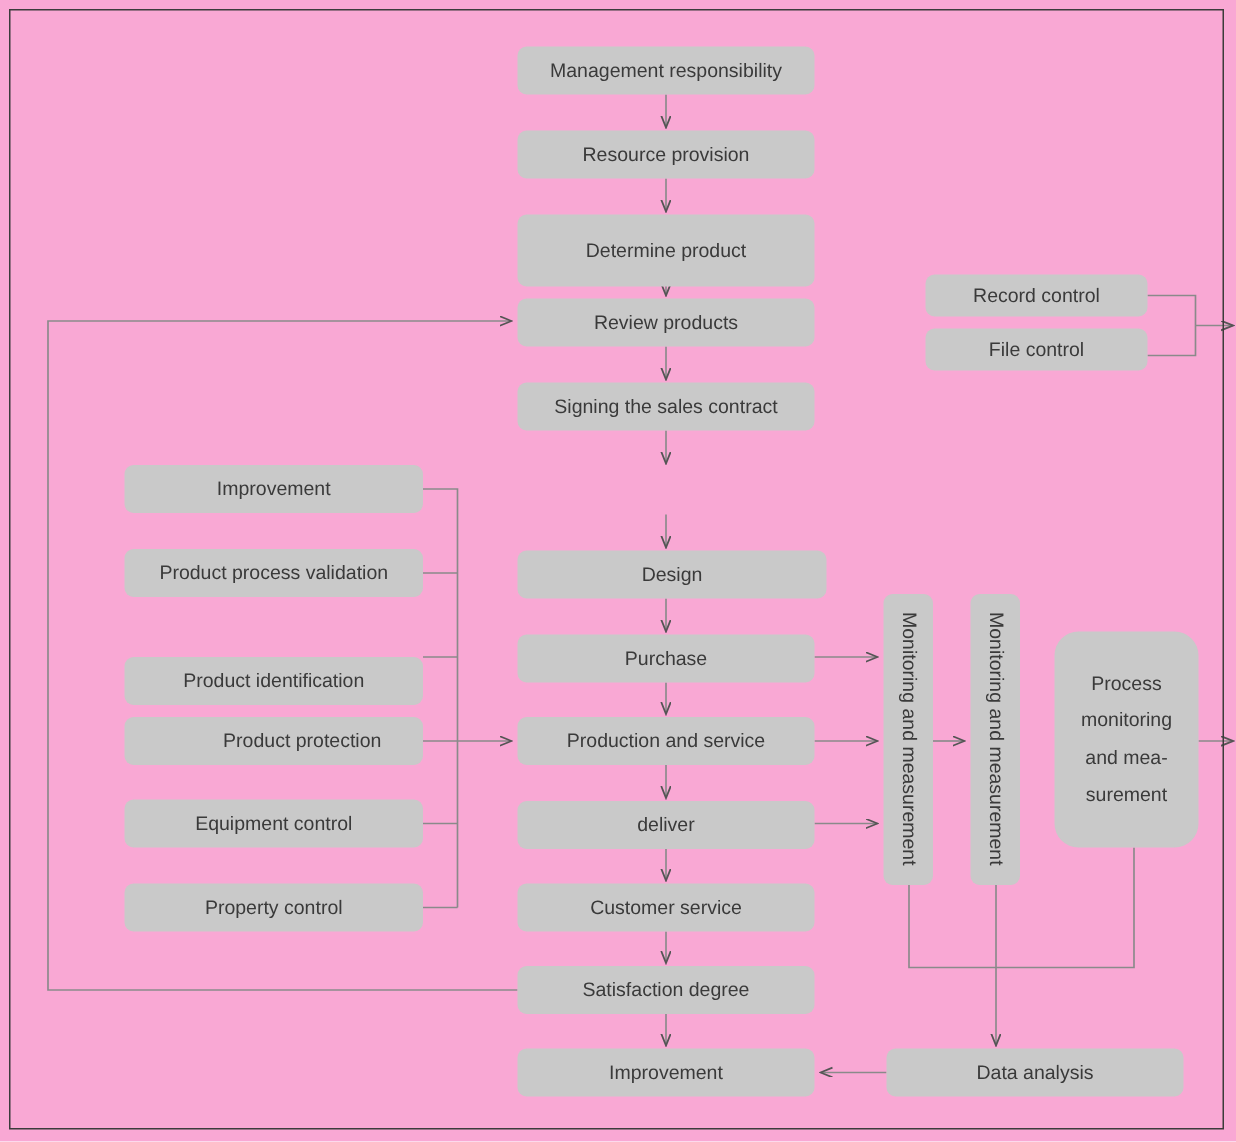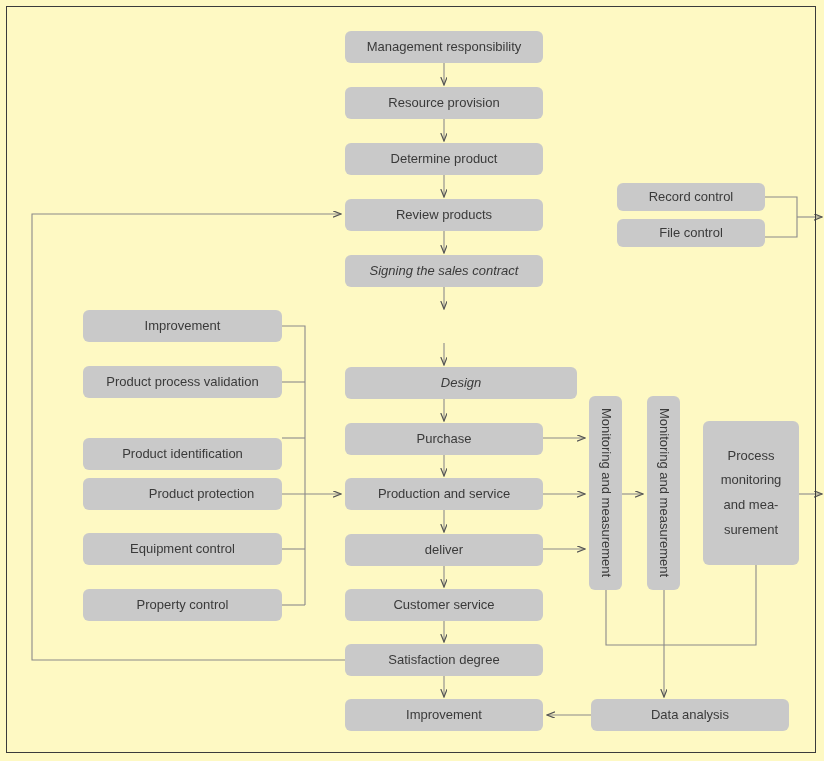--- a/index.html
+++ b/index.html
@@ -4,21 +4,21 @@
 <style>
   html, body {
     margin: 0;
     padding: 0;
     background: #ffffff;
   }
   #canvas {
     position: relative;
     width: 824px;
     height: 761px;
-    background: #fef9c3;
+    background: #f9a8d4;
     font-family: "Liberation Sans", sans-serif;
     overflow: hidden;
   }
   #frame {
     position: absolute;
     left: 6px;
     top: 6px;
     width: 810px;
     height: 747px;
     border: 1px solid #3b3b3b;
@@ -47,20 +47,21 @@
     padding: 0 6px;
   }
   .node.vertical {
     writing-mode: vertical-rl;
     text-orientation: mixed;
     padding: 6px 0;
   }
   .node.multiline {
     flex-direction: column;
     line-height: 1.9;
+    border-radius: 16px;
   }
 </style>
 </head>
 <body>
 
 <div id="canvas">
 
   <svg class="edges" viewBox="0 0 824 761">
     <defs>
       <marker id="arrow" markerWidth="9" markerHeight="9" refX="8" refY="3.2" orient="auto" markerUnits="userSpaceOnUse">
@@ -105,24 +106,24 @@
       <path d="M606,590 L606,645 L756,645 L756,565"></path>
       <line x1="664" y1="590" x2="664" y2="645"></line>
       <line x1="664" y1="645" x2="664" y2="697" marker-end="url(#arrow)"></line>
 
       <line x1="591" y1="715" x2="547" y2="715" marker-end="url(#arrow)"></line>
     </g>
   </svg>
 
   <div class="node" style="left:345px;top:31px;width:198px;height:32px;">Management responsibility</div>
   <div class="node" style="left:345px;top:87px;width:198px;height:32px;">Resource provision</div>
-  <div class="node" style="left:345px;top:143px;width:198px;height:32px;">Determine product</div>
+  <div class="node" style="left:345px;top:143px;width:198px;height:48px;">Determine product</div>
   <div class="node" style="left:345px;top:199px;width:198px;height:32px;">Review products</div>
-  <div class="node" style="left:345px;top:255px;width:198px;height:32px;font-style:italic;">Signing the sales contract</div>
-  <div class="node" style="left:345px;top:367px;width:232px;height:32px;font-style:italic;">Design</div>
+  <div class="node" style="left:345px;top:255px;width:198px;height:32px;">Signing the sales contract</div>
+  <div class="node" style="left:345px;top:367px;width:206px;height:32px;">Design</div>
   <div class="node" style="left:345px;top:423px;width:198px;height:32px;">Purchase</div>
   <div class="node" style="left:345px;top:478px;width:198px;height:32px;">Production and service</div>
   <div class="node" style="left:345px;top:534px;width:198px;height:32px;">deliver</div>
   <div class="node" style="left:345px;top:589px;width:198px;height:32px;">Customer service</div>
   <div class="node" style="left:345px;top:644px;width:198px;height:32px;">Satisfaction degree</div>
   <div class="node" style="left:345px;top:699px;width:198px;height:32px;">Improvement</div>
 
   <div class="node" style="left:83px;top:310px;width:199px;height:32px;">Improvement</div>
   <div class="node" style="left:83px;top:366px;width:199px;height:32px;">Product process validation</div>
   <div class="node" style="left:83px;top:422px;width:199px;height:32px;margin-top:16px;">Product identification</div>

